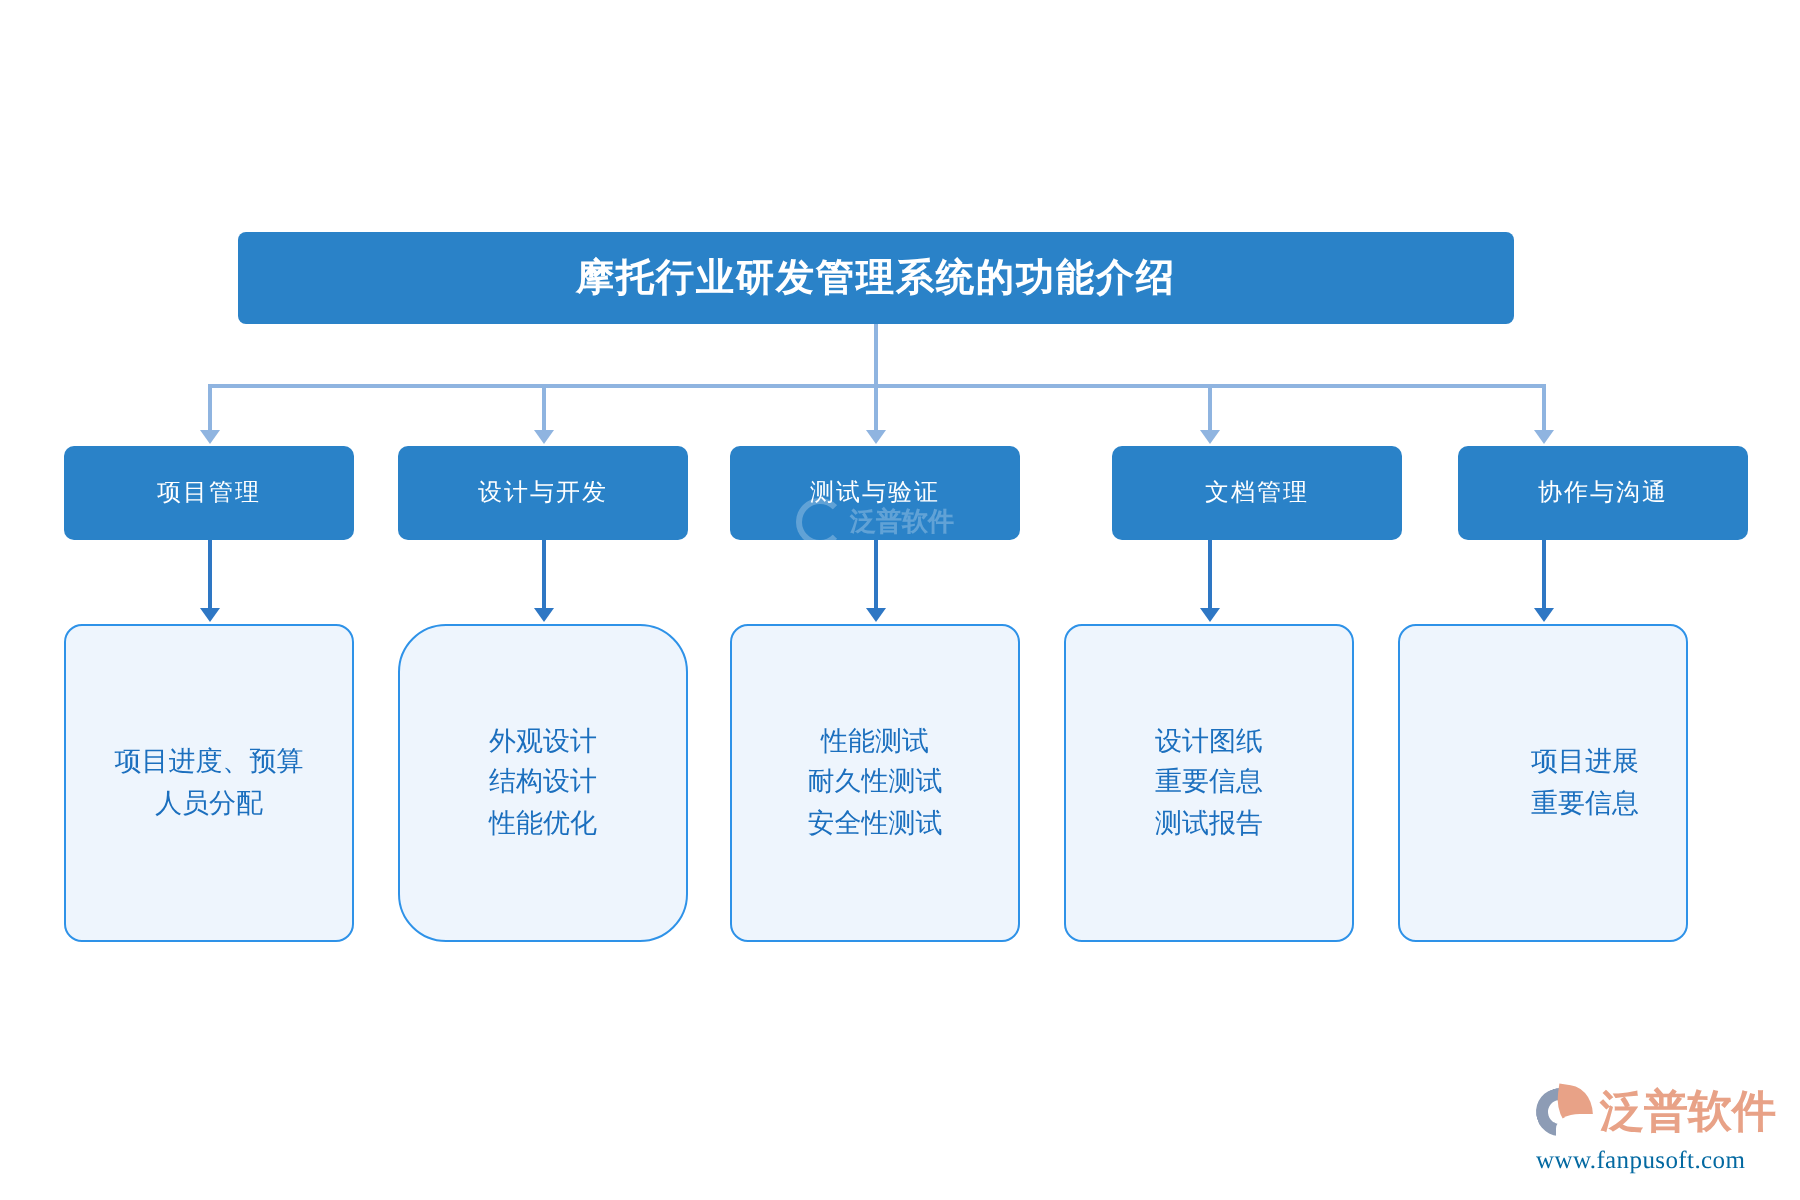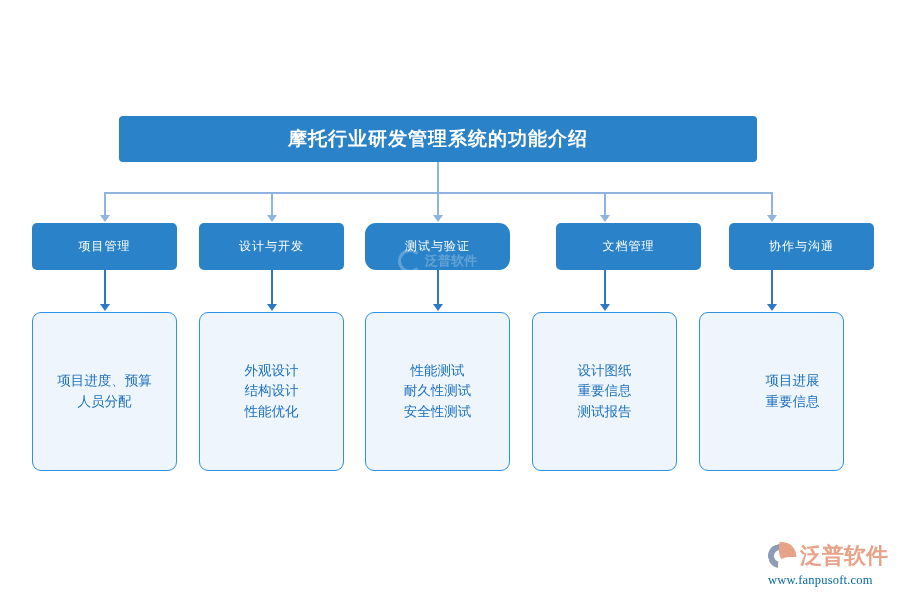--- a/index.html
+++ b/index.html
@@ -231,21 +231,21 @@
   <div class="arrow-head" style="left:433px; top:215px;"></div>
   <div class="arrow-head" style="left:600px; top:215px;"></div>
   <div class="arrow-head" style="left:767px; top:215px;"></div>
 
   <div class="cat-box" style="left:32px;">
     <span class="cat-text">项目管理</span>
   </div>
   <div class="cat-box" style="left:199px;">
     <span class="cat-text">设计与开发</span>
   </div>
-  <div class="cat-box" style="left:365px;border-radius:11px;">
+  <div class="cat-box" style="left:365px;">
     <span class="cat-text">测试与验证</span>
   </div>
   <div class="cat-box" style="left:556px;">
     <span class="cat-text">文档管理</span>
   </div>
   <div class="cat-box" style="left:729px;">
     <span class="cat-text">协作与沟通</span>
   </div>
 
   <div class="watermark">
@@ -261,21 +261,21 @@
   <div class="arrow-head-d" style="left:100px; top:304px;"></div>
   <div class="arrow-head-d" style="left:267px; top:304px;"></div>
   <div class="arrow-head-d" style="left:433px; top:304px;"></div>
   <div class="arrow-head-d" style="left:600px; top:304px;"></div>
   <div class="arrow-head-d" style="left:767px; top:304px;"></div>
 
   <div class="det-box" style="left:32px;">
     <span class="det-text">项目进度、预算
 人员分配</span>
   </div>
-  <div class="det-box" style="left:199px;">
+  <div class="det-box" style="left:199px;border-radius:24px;">
     <span class="det-text">外观设计
 结构设计
 性能优化</span>
   </div>
   <div class="det-box" style="left:365px;">
     <span class="det-text">性能测试
 耐久性测试
 安全性测试</span>
   </div>
   <div class="det-box" style="left:532px;">

